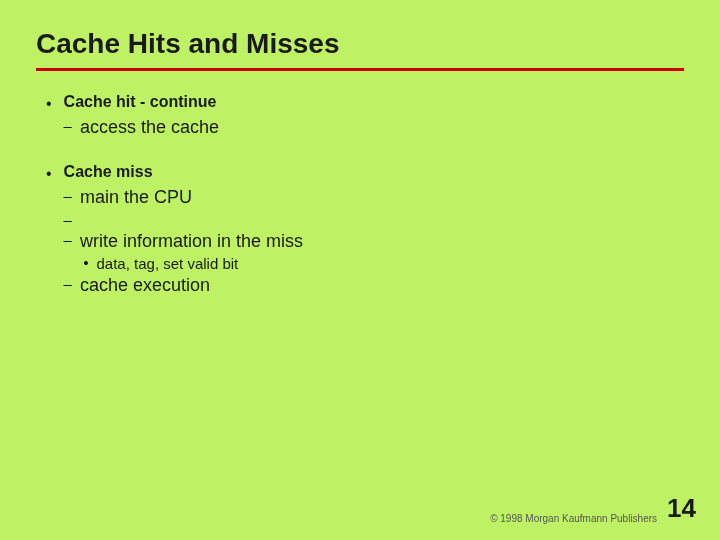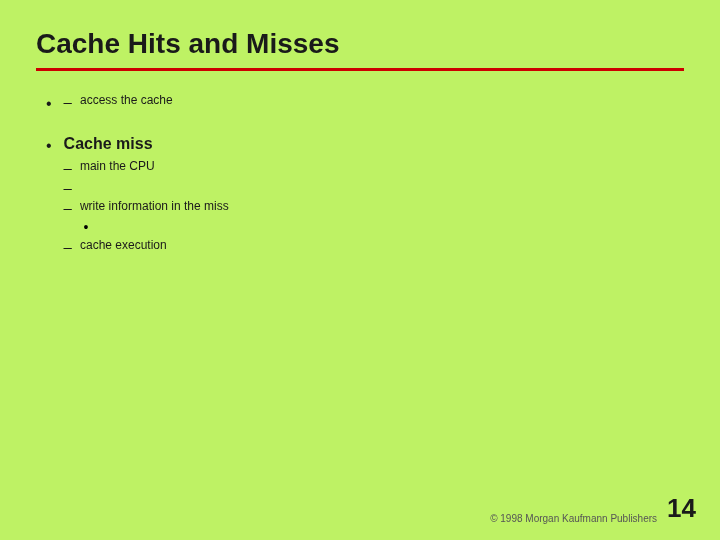--- a/index.html
+++ b/index.html
@@ -79,21 +79,21 @@
       color: #1a1a1a;
     }
 
     .dash {
       margin-right: 8px;
       flex-shrink: 0;
       font-weight: normal;
     }
 
     .sub-item-text {
-      font-size: 12px;
+      font-size: 18px;
       color: #1a1a1a;
     }
 
     .sub-sub-item {
       display: flex;
       align-items: flex-start;
       margin-left: 20px;
       margin-top: 3px;
       margin-bottom: 3px;
     }
@@ -137,20 +137,21 @@
   <div class="title-section">
     <div class="title">Cache Hits and Misses</div>
     <div class="title-underline"></div>
   </div>
 
   <div class="content">
 
     <div class="bullet-section">
       <span class="bullet">•</span>
       <div class="bullet-content">
+        <div class="bullet-title">Cache hit - continue</div>
         <div class="sub-item">
           <span class="dash">–</span>
           <span class="sub-item-text">access the cache</span>
         </div>
       </div>
     </div>
 
     <div class="bullet-section">
       <span class="bullet">•</span>
       <div class="bullet-content">
@@ -165,20 +166,21 @@
           <span class="dash">–</span>
         </div>
 
         <div class="sub-item">
           <span class="dash">–</span>
           <span class="sub-item-text">write information in the miss</span>
         </div>
 
         <div class="sub-sub-item">
           <span class="sub-sub-dot">•</span>
+          <span class="sub-sub-text">data, tag, set valid bit</span>
         </div>
 
         <div class="sub-item" style="margin-top:3px;">
           <span class="dash">–</span>
           <span class="sub-item-text">cache execution</span>
         </div>
 
       </div>
     </div>
 

